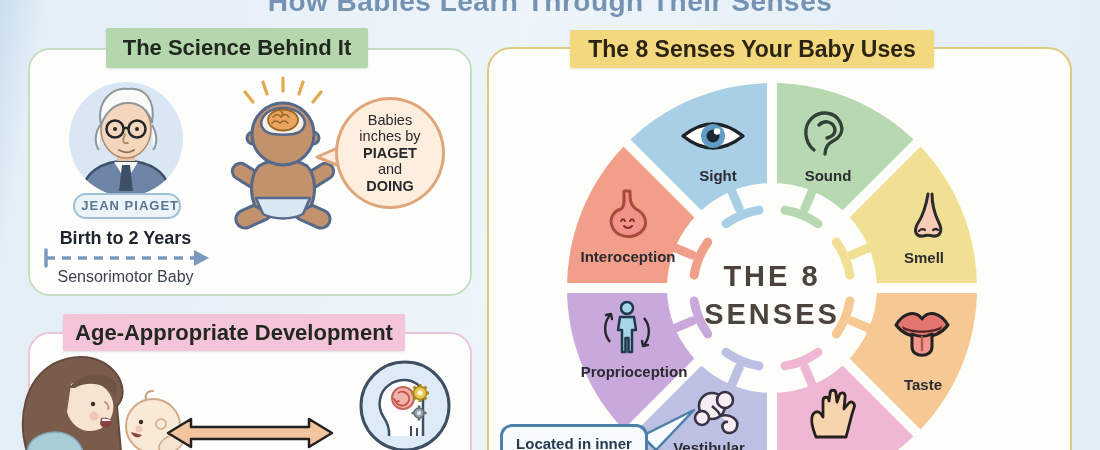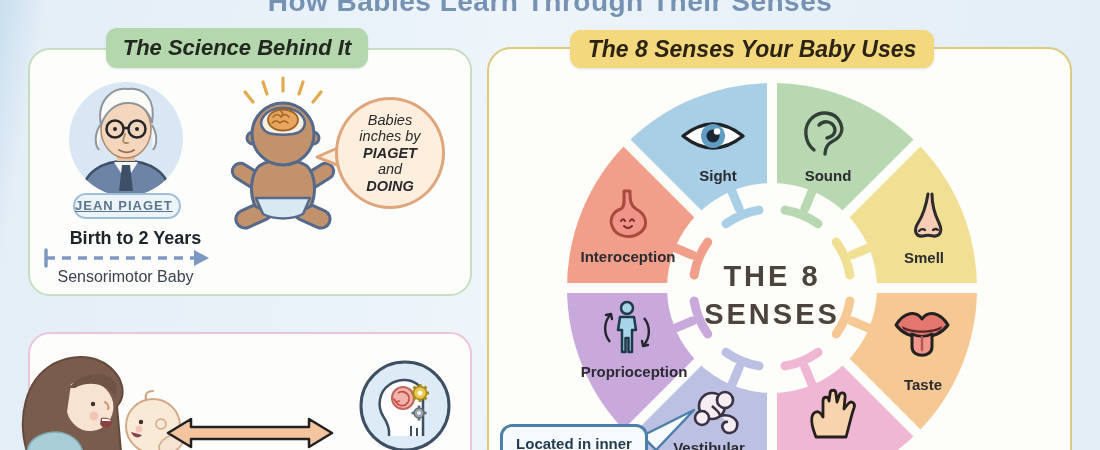--- a/index.html
+++ b/index.html
@@ -1,28 +1,28 @@
 <!DOCTYPE html>
 <html><head>
 <meta charset="utf-8">
 <style>
   html,body{margin:0;padding:0;background:#e9f1f8;}
   .canvas{position:relative;width:1100px;height:450px;overflow:hidden;
     font-family:"Liberation Sans","DejaVu Sans",sans-serif;
     background:linear-gradient(100deg,#c9dfee 0%,#e4eef7 4%,#edf4fa 45%,#e2edf6 100%);}
   .panel{position:absolute;background:#fdfefc;border:2.5px solid;border-radius:22px;}
-  .badge{position:absolute;border-radius:11px;text-align:center;font-weight:bold;color:#22271f;
-    box-shadow:0 1px 2px rgba(90,110,90,.18);font-style:italic;}
+  .badge{position:absolute;border-radius:2px;text-align:center;font-weight:bold;color:#22271f;
+    box-shadow:0 1px 2px rgba(90,110,90,.18);}
   .title{position:absolute;top:-14px;left:0;right:0;text-align:center;font-size:28px;font-weight:bold;letter-spacing:.5px;}
   svg{position:absolute;left:0;top:0;}
-  .pill{position:absolute;text-align:left;font-weight:bold;letter-spacing:1px;
-    background:#ecf4fa;border:2px solid #9fbfd6;border-radius:14px;color:#5a7590;text-decoration:underline;}
+  .pill{position:absolute;text-align:right;font-weight:bold;letter-spacing:1px;
+    background:#ecf4fa;border:2px solid #9fbfd6;border-radius:14px;color:#5a7590;}
   .bubble{position:absolute;background:#fdeedd;border:3px solid #dfa67c;border-radius:50%;
     display:flex;flex-direction:column;justify-content:center;text-align:center;
-    font-size:14.5px;line-height:16.5px;color:#29292d;font-style:italic;}
+    font-size:14.5px;line-height:16.5px;color:#29292d;}
   .bubble .b{font-weight:bold;}
   .tooltip{position:absolute;background:#f6fafd;border:3px solid #4d80a9;border-radius:12px;
     font-size:15px;font-weight:bold;color:#233c50;text-align:center;padding-top:8px;}
   .txt{position:absolute;text-align:center;}
   #gaps line{stroke:#fdfdf9;stroke-width:10;}
   .sense-label{font-size:15px;font-weight:bold;fill:#2b2b32;}
   .center-label{font-size:29px;font-weight:bold;fill:#4c443c;letter-spacing:3px;}
 </style>
 </head>
 <body>
@@ -246,29 +246,30 @@
       </g>
     </g>
   </svg>
 
   <div class="title" style="color: rgb(117, 146, 179);">How Babies Learn Through Their Senses</div>
 
   <div class="badge" style="left: 106px; top: 28px; width: 262px; height: 40px; line-height: 40px; font-size: 22px; background: rgb(181, 215, 173);">The Science Behind It</div>
 
   <div class="pill" style="left:73px;top:193px;width:104px;height:22px;line-height:22px;font-size:13px;">JEAN PIAGET</div>
 
-  <div class="txt" style="left:48px;top:228px;width:175px;font-size:18px;font-weight:bold;color:#1e242b;">Birth to 2 Years</div>
+  <div class="txt" style="left:38px;top:228px;width:175px;font-size:18px;font-weight:bold;color:#1e242b;">Birth to 2 Years</div>
   <div class="txt" style="left:38px;top:268px;width:175px;font-size:16px;color:#3a424e;">Sensorimotor Baby</div>
 
   <div class="bubble" style="left:335px;top:97px;width:104px;height:106px;">
     <span>Babies</span>
     <span>inches by</span>
     <span class="b">PIAGET</span>
     <span>and</span>
     <span class="b">DOING</span>
   </div>
 
+  <div class="badge" style="left: 63px; top: 314px; width: 342px; height: 37px; line-height: 37px; font-size: 22px; background: rgb(243, 196, 218);">Age-Appropriate Development</div>
 
 
   <div class="badge" style="left: 570px; top: 30px; width: 364px; height: 38px; line-height: 38px; font-size: 23px; color: rgb(43, 36, 21); background: rgb(244, 216, 125);">The 8 Senses Your Baby Uses</div>
 
   <div class="tooltip" style="left:500px;top:424px;width:142px;height:40px;">Located in inner</div>
 </div>
 
 </body></html>

